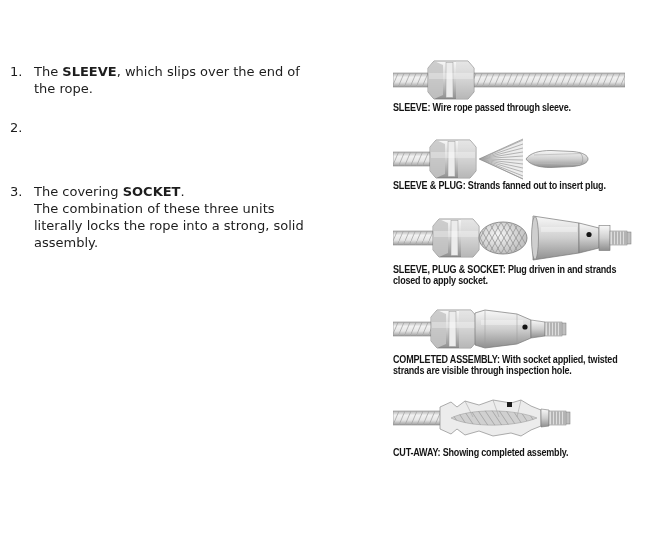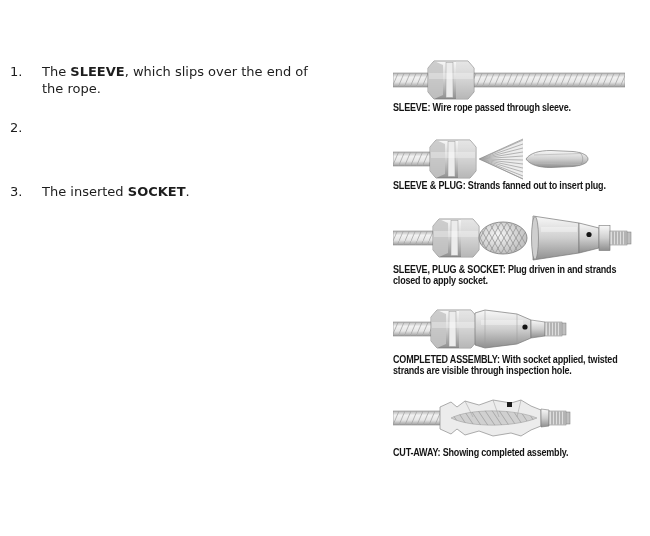--- a/index.html
+++ b/index.html
@@ -4,21 +4,21 @@
 <style>
   html,body{margin:0;padding:0;background:#fff;}
   .page{
     position:relative;width:650px;height:536px;background:#ffffff;
     font-family:"DejaVu Sans",sans-serif;overflow:hidden;
   }
   
   .list-item{position:absolute;left:10px;width:326px;color:#1d1d1d;
     font-size:13px;line-height:17px;}
   .list-item .num{position:absolute;left:0;top:0;}
-  .list-item .body{margin-left:32px;width:290px;}
+  .list-item .body{margin-left:24px;width:290px;}
   .list-item b{font-weight:bold;}
   
   .fig-caption{position:absolute;left:393px;width:280px;
     font-family:"Liberation Sans",sans-serif;font-size:10px;font-weight:bold;
     color:#141414;line-height:10.5px;letter-spacing:-0.2px;
     transform:scaleX(.9);transform-origin:0 0;}
   .fig-caption .lbl{font-weight:bold;}
   .fig{position:absolute;}
   svg{display:block;}
 </style>
@@ -66,21 +66,22 @@
     <span class="num">1.</span>
     <div class="body"><span>The </span><b>SLEEVE</b><span>, which slips over the end of the rope.</span></div>
   </div>
 
   <div class="list-item" style="top:119px">
     <span class="num">2.</span>
   </div>
 
   <div class="list-item" style="top:183px">
     <span class="num">3.</span>
-    <div class="body"><span>The inserted </span><b>SOCKET</b><span>.</span>
+    <div class="body"><span>The covering </span><b>SOCKET</b><span>.</span>
+      <div>The combination of these three units literally locks the rope into a strong, solid assembly.</div>
     </div>
   </div>
 
   <div class="fig" style="left:393px;top:57px">
     <svg width="232" height="46">
       <rect x="0" y="16" width="232" height="14" fill="url(#ropeG)" stroke="#8a8a8a" stroke-width="0.6"></rect>
       <rect x="0" y="16" width="232" height="14" fill="url(#ropeP)" opacity="0.75"></rect>
       <use href="#sleeveSym" x="35" y="4"></use>
     </svg>
   </div>

